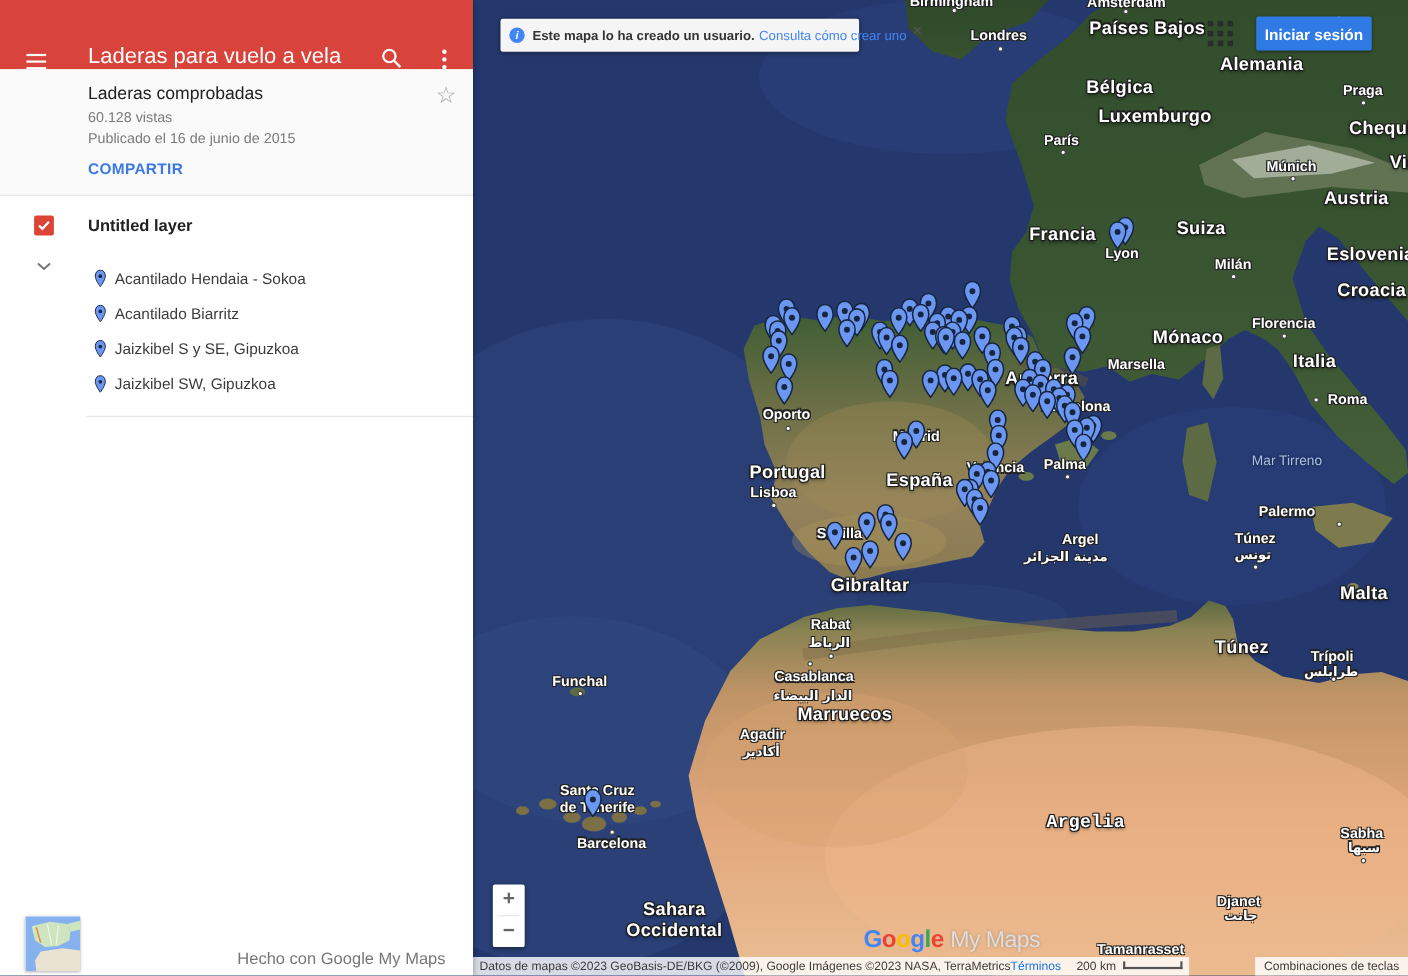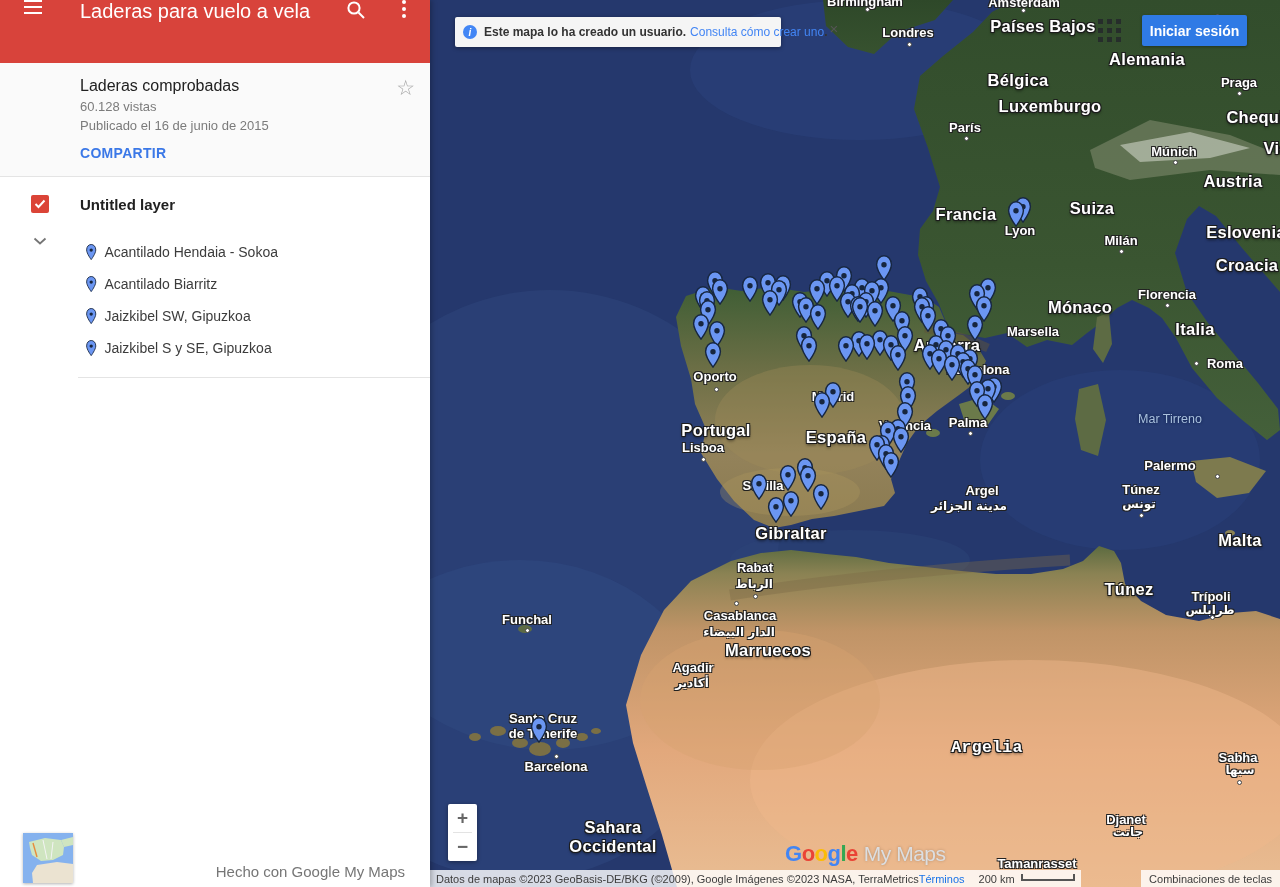--- a/index.html
+++ b/index.html
@@ -60,21 +60,21 @@
   #attr-terms { color:#1a73e8; text-decoration:none; cursor:pointer; }
   #attr-scale-text { margin-left:14px; color:#3c3c3c; }
   #scale-bar { width:54px; height:7px; border-left:2px solid #555; border-right:2px solid #555;
     border-bottom:2px solid #555; margin-left:6px; margin-top:-3px; }
   #kbd-box { position:absolute; right:0; bottom:0; height:17px; background:rgba(255,255,255,.82); z-index:30;
     font-size:11px; color:#3c3c3c; display:flex; align-items:center; padding:0 8px; cursor:pointer; }
 
   
   #sidebar { position:absolute; left:0; top:0; width:430px; height:887px; background:#fff; z-index:40;
     box-shadow:2px 0 5px rgba(0,0,0,.25); }
-  #sb-header { height:63px; background:#d8433b; display:flex; align-items:flex-start; padding:0 16px; }
+  #sb-header { height:63px; background:#d8433b; display:flex; align-items:flex-end; padding:0 16px; }
   #burger { width:18px; height:14px; display:flex; flex-direction:column; justify-content:space-between; cursor:pointer; margin-left:8px;}
   #burger i { height:2px; background:#fff; display:block; }
   #sb-title { color:#fff; font-size:20px; margin-left:38px; flex:1; white-space:nowrap; overflow:hidden; }
   #search-btn { cursor:pointer; margin-right:30px; display:flex; }
   #kebab { cursor:pointer; display:flex; flex-direction:column; gap:3px; padding:0 6px; margin-right:2px;}
   #kebab i { width:4px; height:4px; border-radius:50%; background:#fff; display:block; }
 
   #sb-info { background:#fafafa; padding:14px 16px 14px 80px; position:relative; border-bottom:1px solid #e4e4e4; }
   #map-title { font-size:16px; color:#212121; }
   .meta { font-size:13px; color:#7b7b7b; margin-top:4px; }
@@ -726,30 +726,30 @@
           </span>
           <span class="place-label">Acantilado Biarritz</span>
         </div>
         <div class="place-row">
           <span style="display:flex">
             <svg width="12.4" height="16.12" viewBox="0 0 20 26">
               <path d="M10 25.2 C10 25.2 2.6 15.3 2.6 9.6 C2.6 4.2 5.9 0.8 10 0.8 C14.1 0.8 17.4 4.2 17.4 9.6 C17.4 15.3 10 25.2 10 25.2 Z" fill="#6b96f2" stroke="#17263f" stroke-width="1.4"></path>
               <circle cx="10" cy="9.8" r="2.7" fill="#17263f"></circle>
             </svg>
           </span>
-          <span class="place-label">Jaizkibel SW, Gipuzkoa</span>
+          <span class="place-label">Jaizkibel S y SE, Gipuzkoa</span>
         </div>
         <div class="place-row">
           <span style="display:flex">
             <svg width="12.4" height="16.12" viewBox="0 0 20 26">
               <path d="M10 25.2 C10 25.2 2.6 15.3 2.6 9.6 C2.6 4.2 5.9 0.8 10 0.8 C14.1 0.8 17.4 4.2 17.4 9.6 C17.4 15.3 10 25.2 10 25.2 Z" fill="#6b96f2" stroke="#17263f" stroke-width="1.4"></path>
               <circle cx="10" cy="9.8" r="2.7" fill="#17263f"></circle>
             </svg>
           </span>
-          <span class="place-label">Jaizkibel S y SE, Gipuzkoa</span>
+          <span class="place-label">Jaizkibel SW, Gipuzkoa</span>
         </div>
       </div>
     <div id="layer-divider"></div>
   </div>
 
   <svg id="mini-map" viewBox="0 0 50 50">
     <rect width="50" height="50" fill="#85b2ee"></rect>
     <path d="M6,9 L22,5 L38,7 L41,14 L40,22 L30,27 L18,28 L9,22 L7,15 Z" fill="#cfe5c0"></path>
     <path d="M38,7 L50,4 L50,12 L41,14 Z" fill="#cfe5c0"></path>
     <path d="M14,32 L34,29 L50,31 L50,50 L10,50 L9,40 Z" fill="#ebe3d1"></path>

